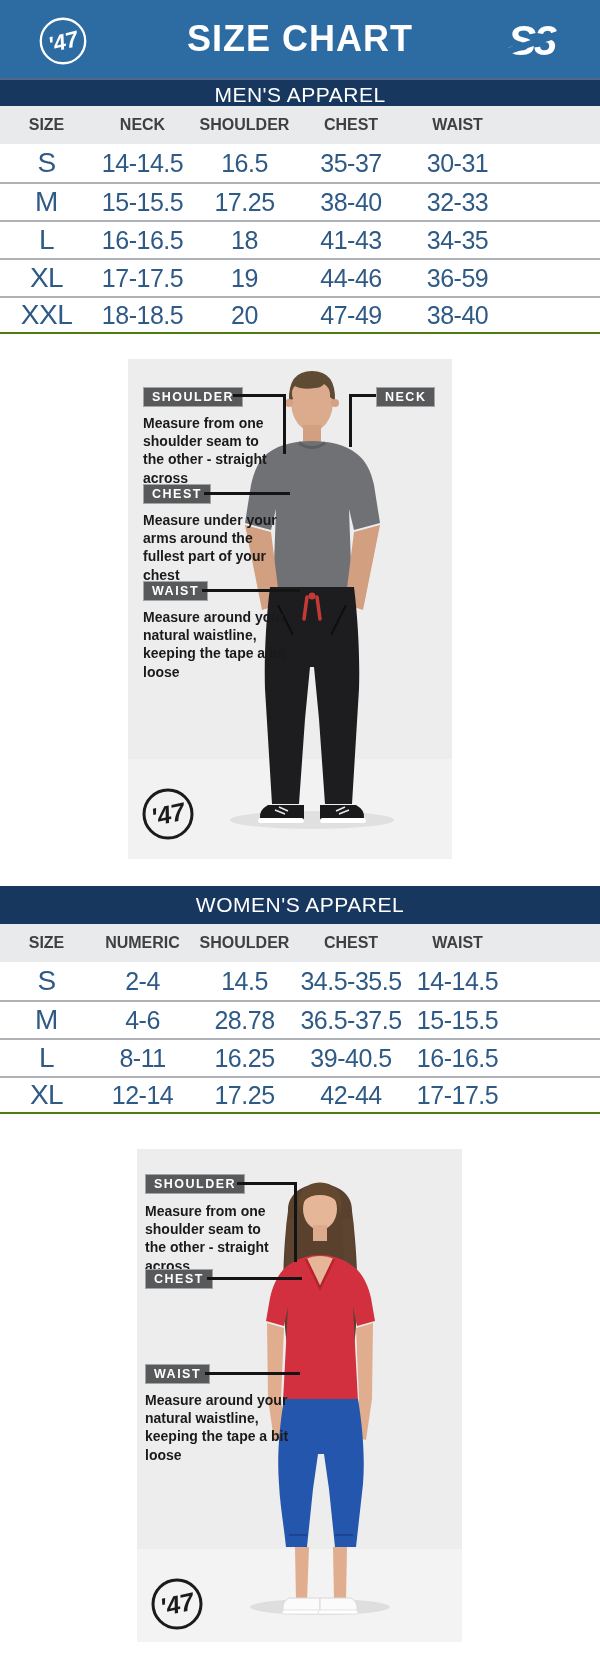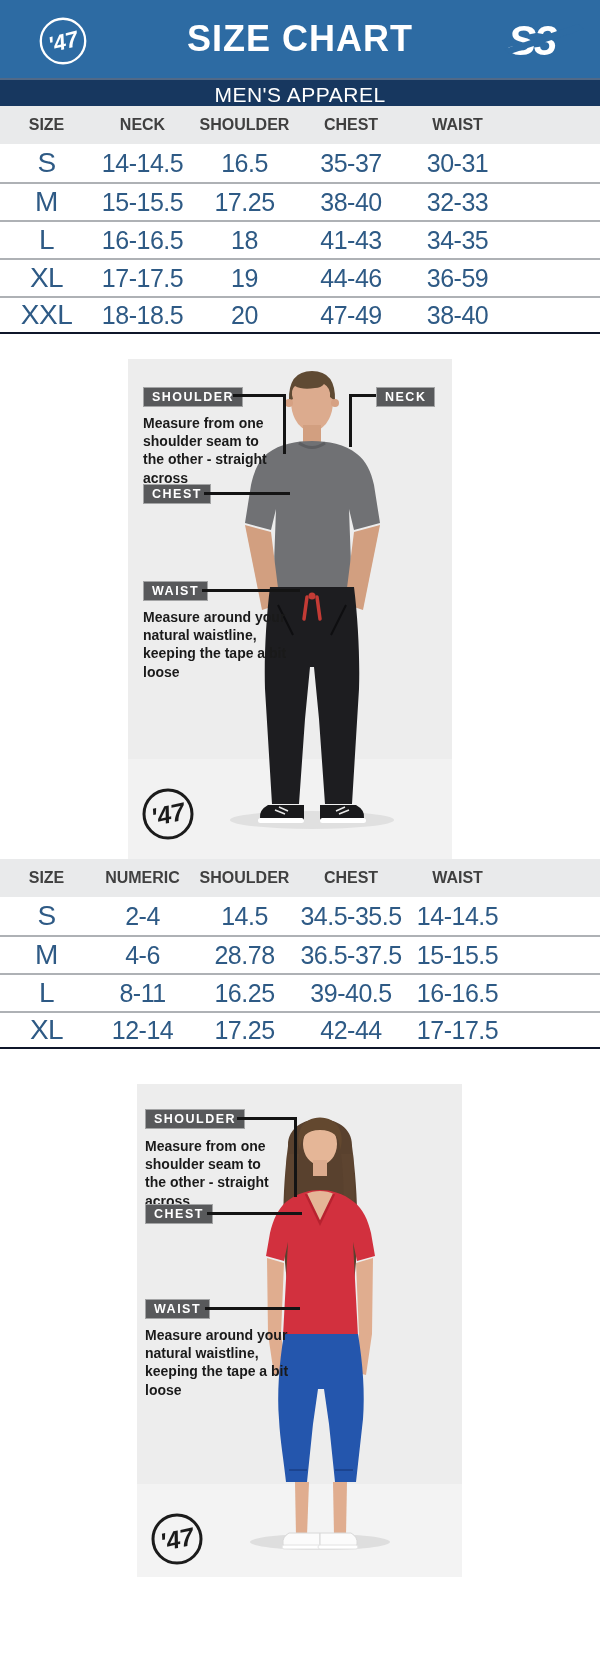--- a/index.html
+++ b/index.html
@@ -21,21 +21,21 @@
   .banner.womens { height:38px; line-height:38px; margin-top:27px; }
 
   
   .t-row { display:grid; grid-template-columns:15.5% 16.5% 17.5% 18% 17.5% 15%;
            height:38px; align-items:center; background:#fff; }
   .t-row.t-head { background:#e9eaeb; }
   .t-cell { text-align:center; color:#2e5a85; font-size:25px; font-weight:400;
             font-stretch:condensed; letter-spacing:-0.5px; white-space:nowrap; }
   .t-row.t-head .t-cell { font-size:16px; font-weight:bold; color:#404040; letter-spacing:0; }
   .t-body .t-row + .t-row { border-top:2px solid #aeb1b5; }
-  .t-body .t-row:last-child { border-bottom:2px solid #0f172a; }
+  .t-body .t-row:last-child { border-bottom:2px solid #4d7c0f; }
   .t-cell.size { font-size:28px; }
 
   
   .figure-box { position:relative; background:#ededed; overflow:hidden; }
   .figure-box.mens { width:324px; height:500px; margin:25px 0 0 128px; }
   .figure-box.womens { width:325px; height:493px; margin:35px 0 0 137px; }
   .model { position:absolute; left:0; top:0; }
   .callout { position:absolute; }
   .c-label { display:inline-block; background:#58595b; color:#fff; font-size:12.5px;
              font-weight:bold; letter-spacing:1.5px; padding:3px 9px;
@@ -158,34 +158,36 @@
 
     <div class="callout" style="left:248px; top:28px;">
       <span class="c-label">NECK</span>
     </div>
     <div class="c-line" style="left:221px; top:35px; width:27px; height:3px;"></div>
     <div class="c-line" style="left:221px; top:35px; width:3px; height:53px;"></div>
 
     <div class="callout" style="left:15px; top:125px;">
       <span class="c-label">CHEST</span>
     </div>
+    <div class="c-desc" style="left:15px; top:152px; width:140px;">Measure under your arms around the fullest part of your chest</div>
     <div class="c-line" style="left:76px; top:133px; width:86px; height:3px;"></div>
 
     <div class="callout" style="left:15px; top:222px;">
       <span class="c-label">WAIST</span>
     </div>
     <div class="c-desc" style="left:15px; top:249px; width:145px;">Measure around your natural waistline, keeping the tape a bit loose</div>
     <div class="c-line" style="left:74px; top:230px; width:98px; height:3px;"></div>
 
     <svg class="photo-logo" width="54" height="54" viewBox="0 0 54 54">
       <circle cx="27" cy="27" r="24" fill="none" stroke="#1b1b1b" stroke-width="3"></circle>
       <text x="27" y="36" text-anchor="middle" font-size="25" font-weight="bold" font-style="italic" fill="#1b1b1b" transform="rotate(-12 27 27)">'47</text>
     </svg>
   </div>
 
+  <div class="banner womens">WOMEN'S APPAREL</div>
 
   <div class="table">
     <div class="t-row t-head">
       <div class="t-cell">SIZE</div>
       <div class="t-cell">NUMERIC</div>
       <div class="t-cell">SHOULDER</div>
       <div class="t-cell">CHEST</div>
       <div class="t-cell">WAIST</div>
       <div class="t-cell filler"></div>
     </div>

